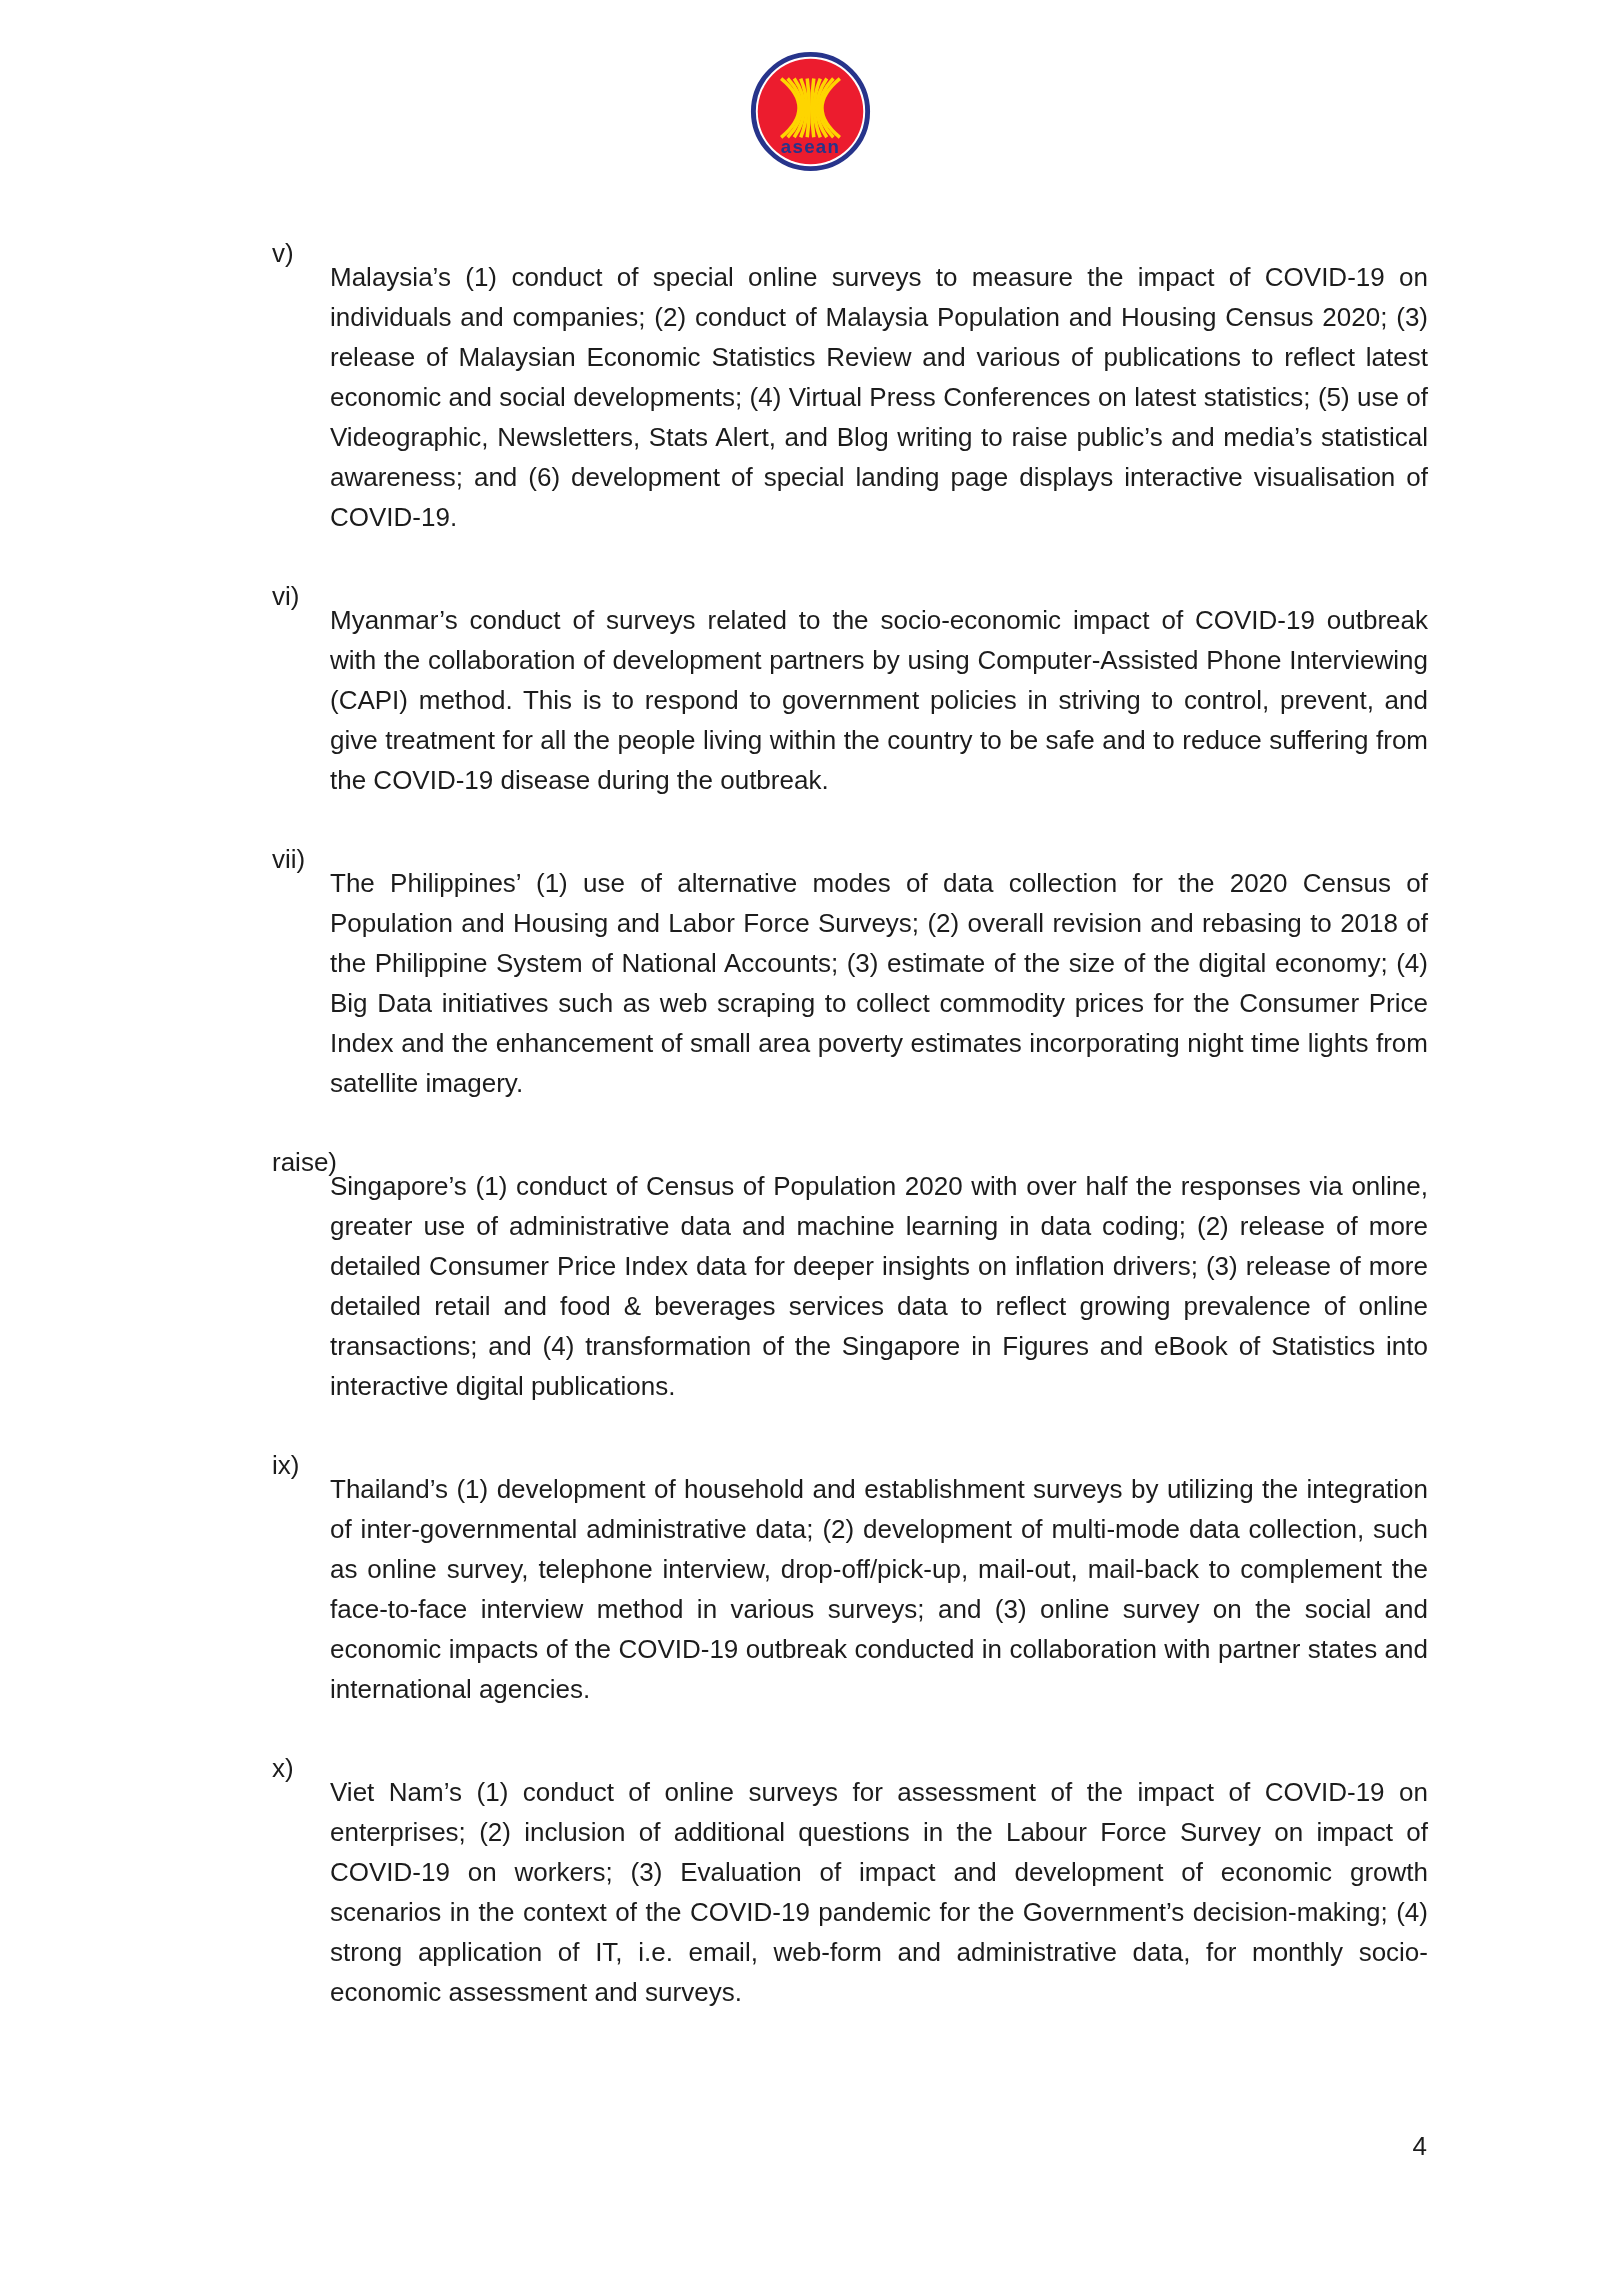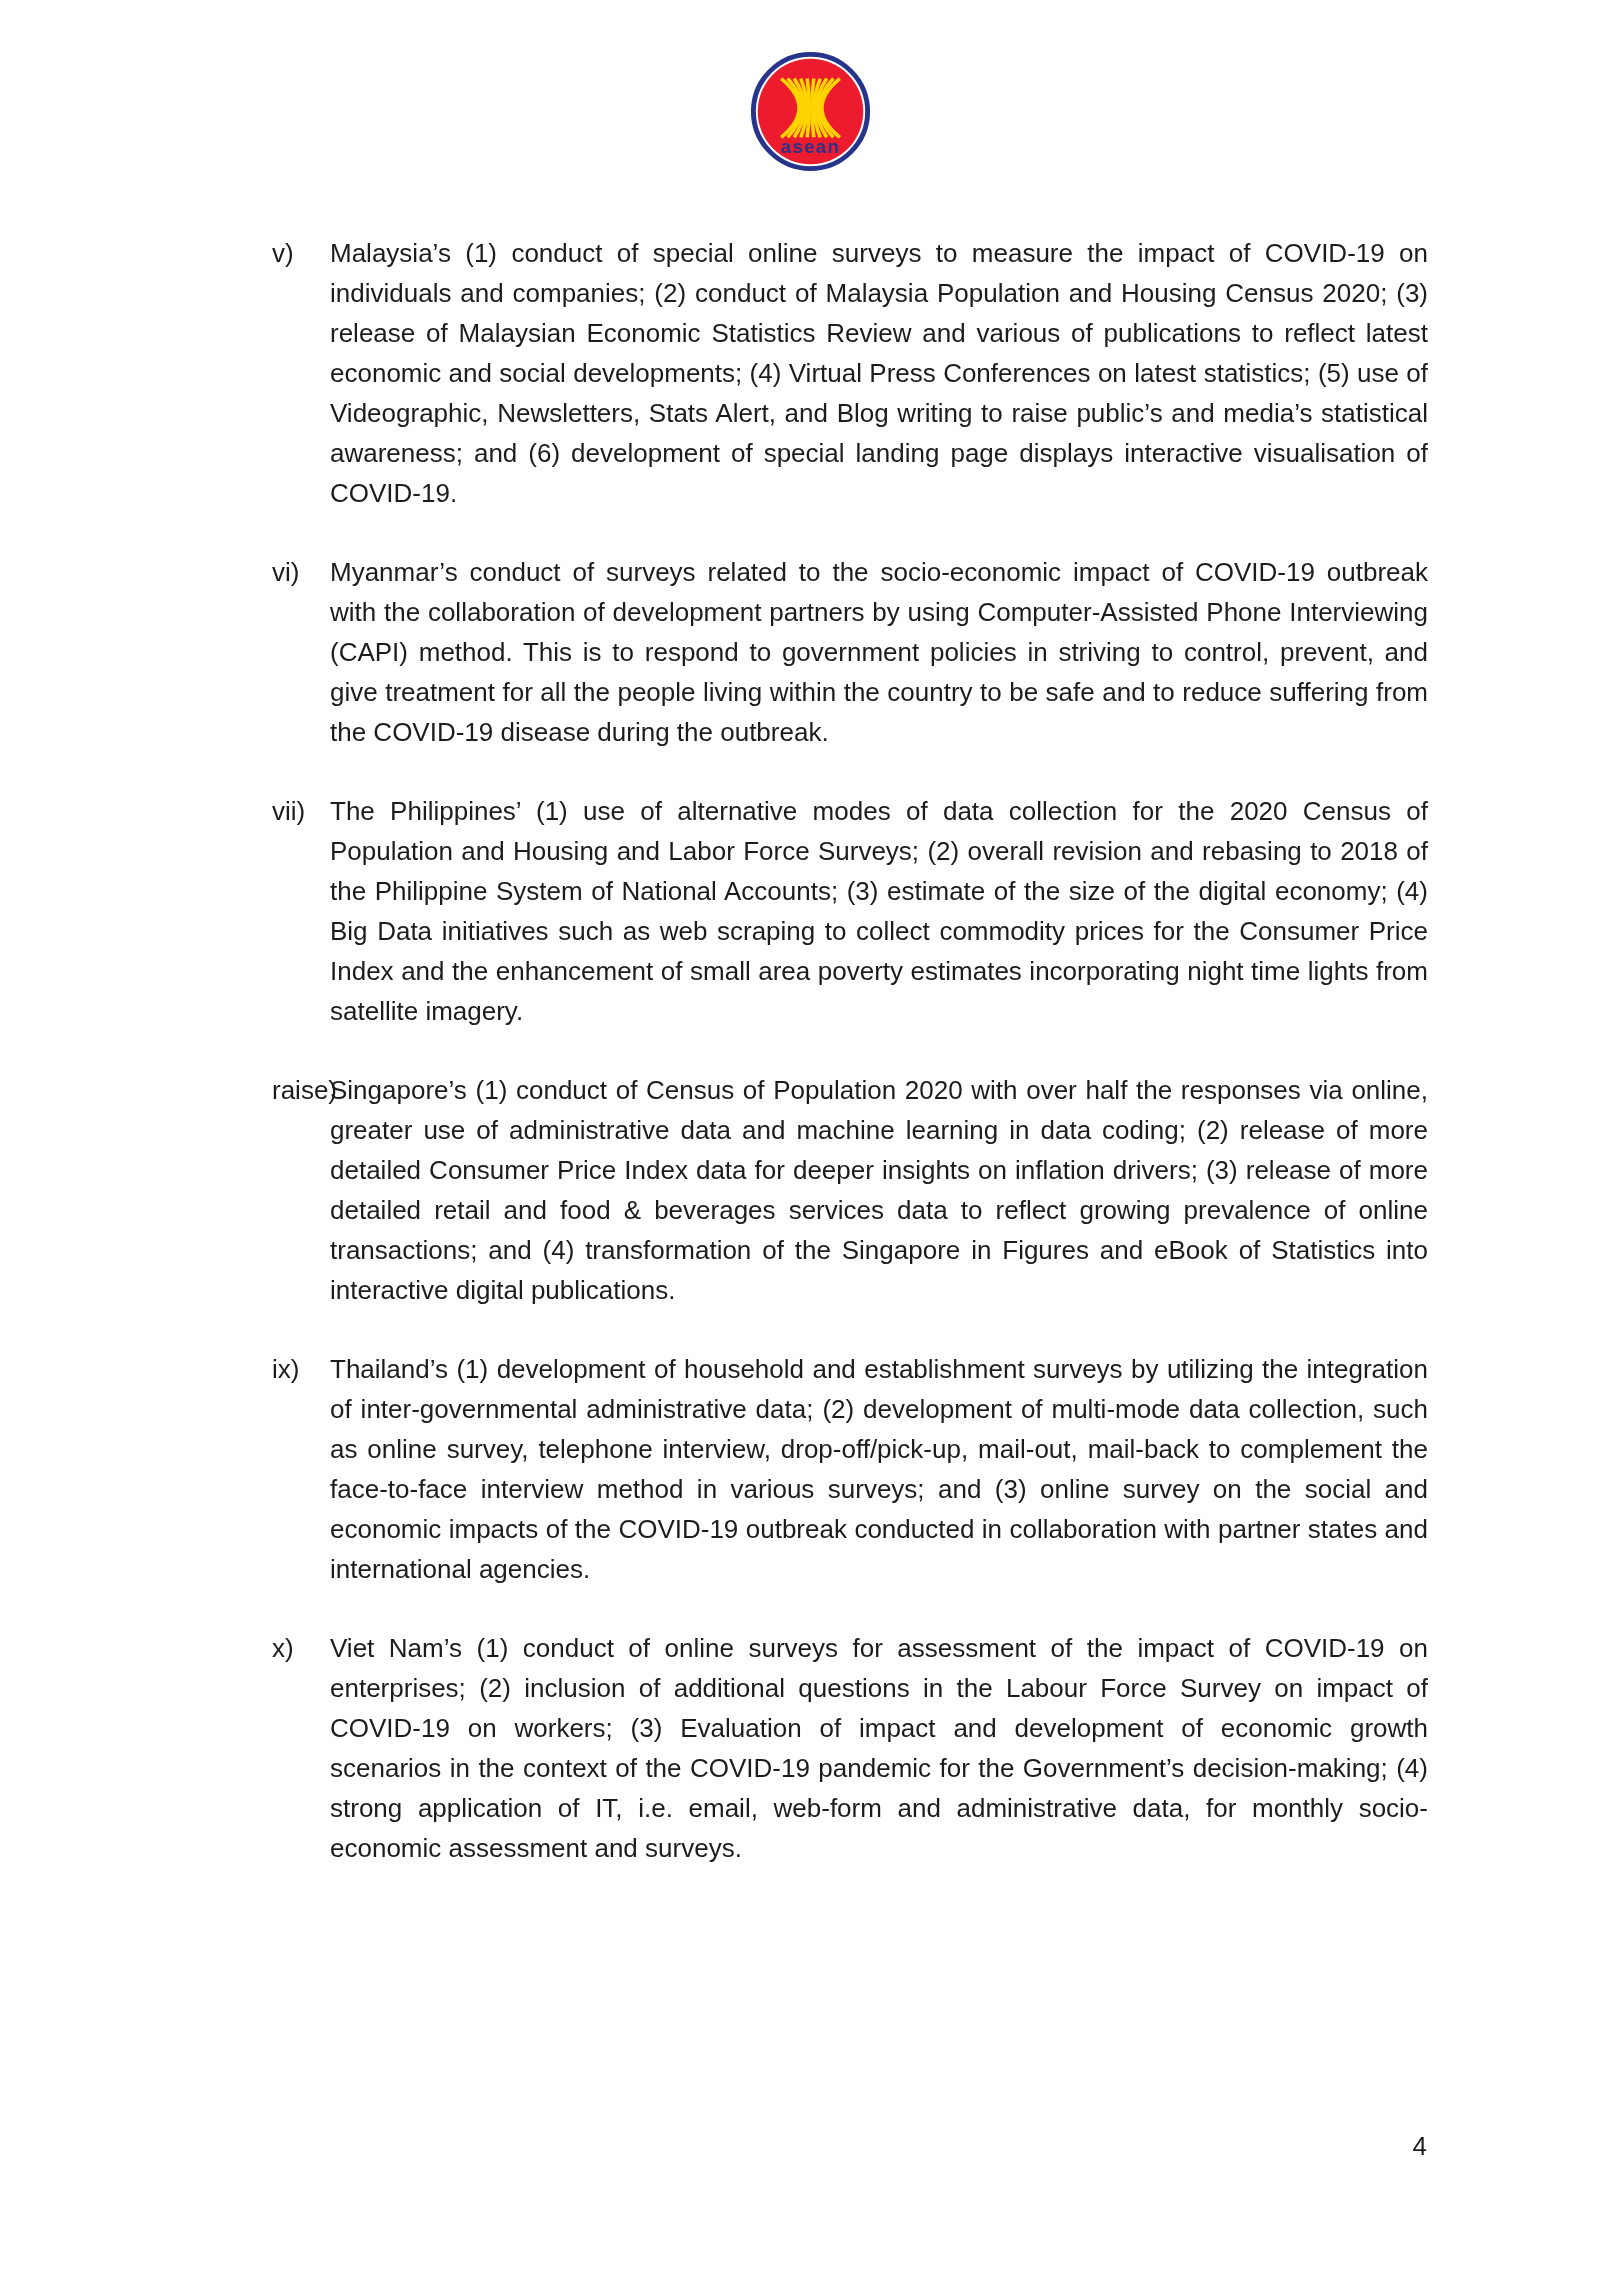--- a/index.html
+++ b/index.html
@@ -34,20 +34,21 @@
   }
   .item-marker {
     width: 58px;
     flex: 0 0 58px;
     text-align: left;
   }
   .item-text {
     flex: 1 1 auto;
     text-align: justify;
     text-justify: inter-word;
+    margin-top: 24px;
   }
   .page-num {
     position: absolute;
     top: 2126px;
     left: 1372px;
     width: 55px;
     text-align: right;
     font-size: 26px;
     line-height: 40px;
   }

